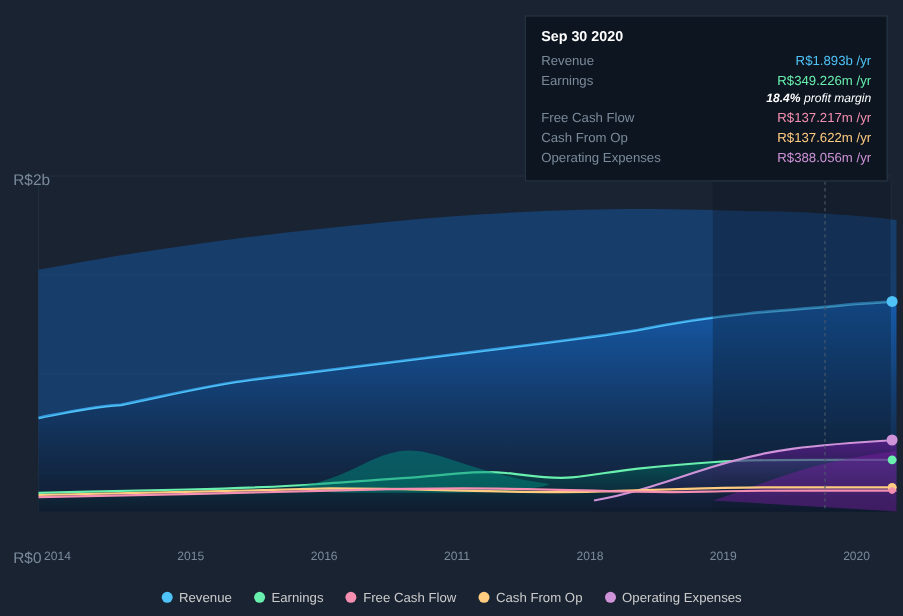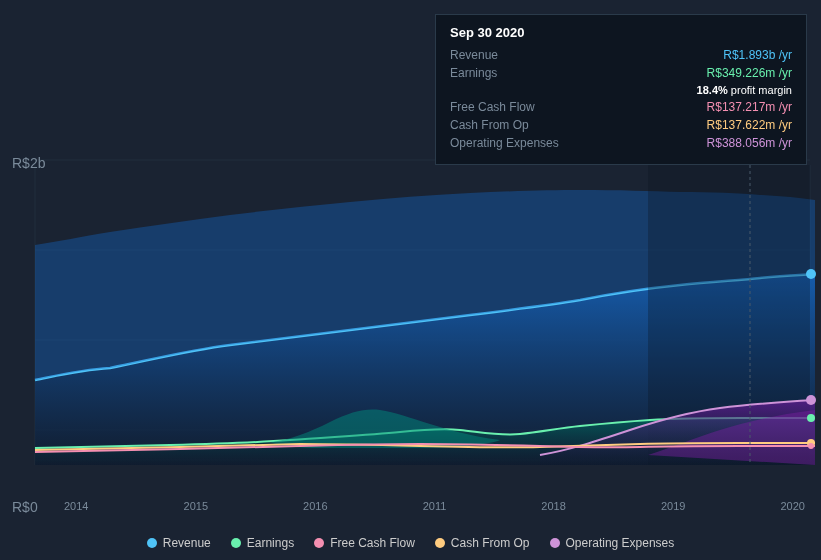--- a/index.html
+++ b/index.html
@@ -14,21 +14,21 @@
     }
 
     
     .tooltip-box {
       position: absolute;
       top: 14px;
       right: 14px;
       background: #0d1520;
       border: 1px solid #2a3a4a;
       padding: 10px 14px;
-      width: 372px;
+      width: 330px;
       z-index: 10;
     }
     .tooltip-date {
       color: #ffffff;
       font-size: 13px;
       font-weight: 600;
       margin-bottom: 8px;
     }
     .tooltip-row {
       display: flex;
@@ -42,21 +42,21 @@
     .tooltip-value.revenue { color: #4fc3f7; }
     .tooltip-value.earnings { color: #69f0ae; padding-left: 25px; }
     .tooltip-value.fcf { color: #f48fb1; }
     .tooltip-value.cashfromop { color: #ffcc80; }
     .tooltip-value.opex { color: #ce93d8; }
     .tooltip-margin-row {
       display: flex;
       justify-content: flex-end;
       margin-bottom: 4px;
     }
-    .margin-text { color: #fff; font-size: 11px; }
+    .margin-text { color: #fff; font-size: 11px; font-style: italic; }
     .margin-text span { font-weight: 700; }
 
     
     .chart-container {
       position: absolute;
       top: 0;
       left: 0;
       width: 821px;
       height: 510px;
     }
@@ -96,24 +96,23 @@
     }
 
     
     .x-axis {
       position: absolute;
       bottom: 48px;
       left: 0;
       right: 0;
       display: flex;
       justify-content: space-between;
-      padding: 0 16px 0 40px;
+      padding: 0 30px 0 40px;
       font-size: 11px;
       color: #7a8a9a;
-      margin-left: 24px;
     }
   </style>
 </head>
 <body>
 
 <div class="tooltip-box">
   <div class="tooltip-date">Sep 30 2020</div>
 
   <div class="tooltip-row">
     <span class="tooltip-label">Revenue</span>

